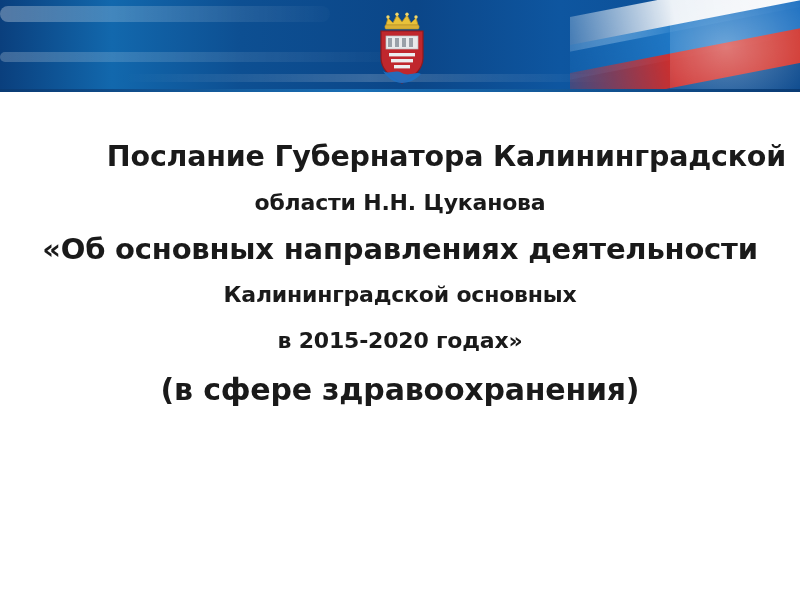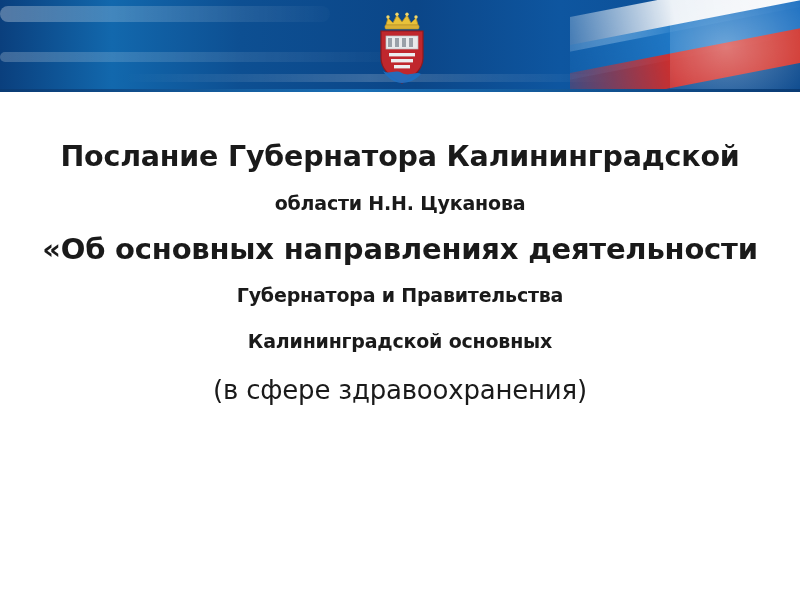--- a/index.html
+++ b/index.html
@@ -139,30 +139,30 @@
     top: 134px;
     width: 800px;
     text-align: center;
     padding: 0 14px;
     box-sizing: border-box;
   }
   .title-line {
     color: #1a1a1a;
     font-family: "DejaVu Sans", sans-serif;
     font-weight: bold;
-    font-size: 19px;
+    font-size: 22px;
     line-height: 46px;
     letter-spacing: -0.2px;
     white-space: nowrap;
   }
-  .title-line.l1 { font-size: 28.5px; }
+  .title-line.l1 { font-size: 28.5px; text-align: right; }
   .title-line.l4 { font-size: 29px; }
   .title-line.l8 {
-    font-weight: normal;
-    font-size: 26px;
+    font-weight: bold;
+    font-size: 30px;
     line-height: 52px;
     font-family: "DejaVu Sans", sans-serif;
   }
 </style>
 </head>
 <body>
 
 <div class="slide">
 
   <div class="banner">
@@ -207,18 +207,18 @@
     </div>
 
     <div class="banner-rule"></div>
     <div class="banner-bottom"></div>
   </div>
 
   <div class="title-block">
     <div class="title-line l1">Послание Губернатора Калининградской</div>
     <div class="title-line l2">области Н.Н. Цуканова</div>
     <div class="title-line l4">«Об основных направлениях деятельности</div>
-    <div class="title-line l5">Губернатора и Правительства</div>
     <div class="title-line l6">Калининградской основных</div>
+    <div class="title-line l7">в 2015-2020 годах»</div>
     <div class="title-line l8">(в сфере здравоохранения)</div>
   </div>
 
 </div>
 
 </body></html>

